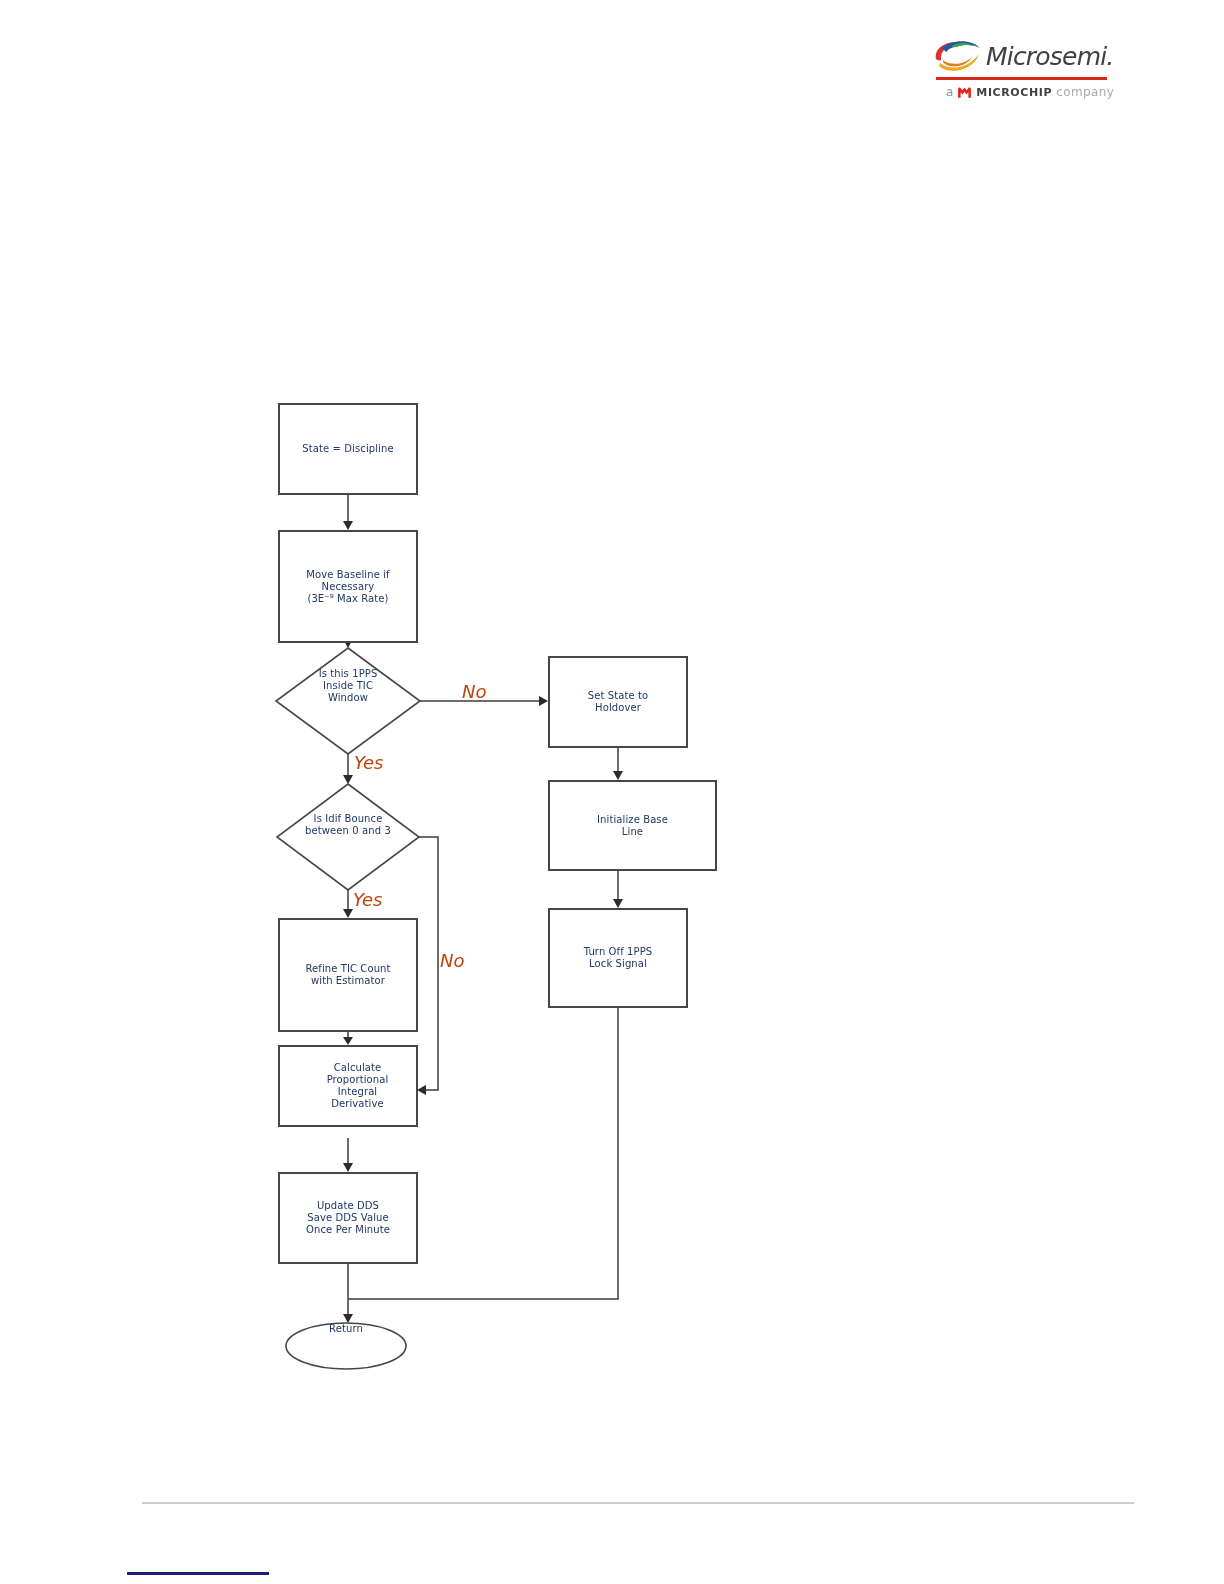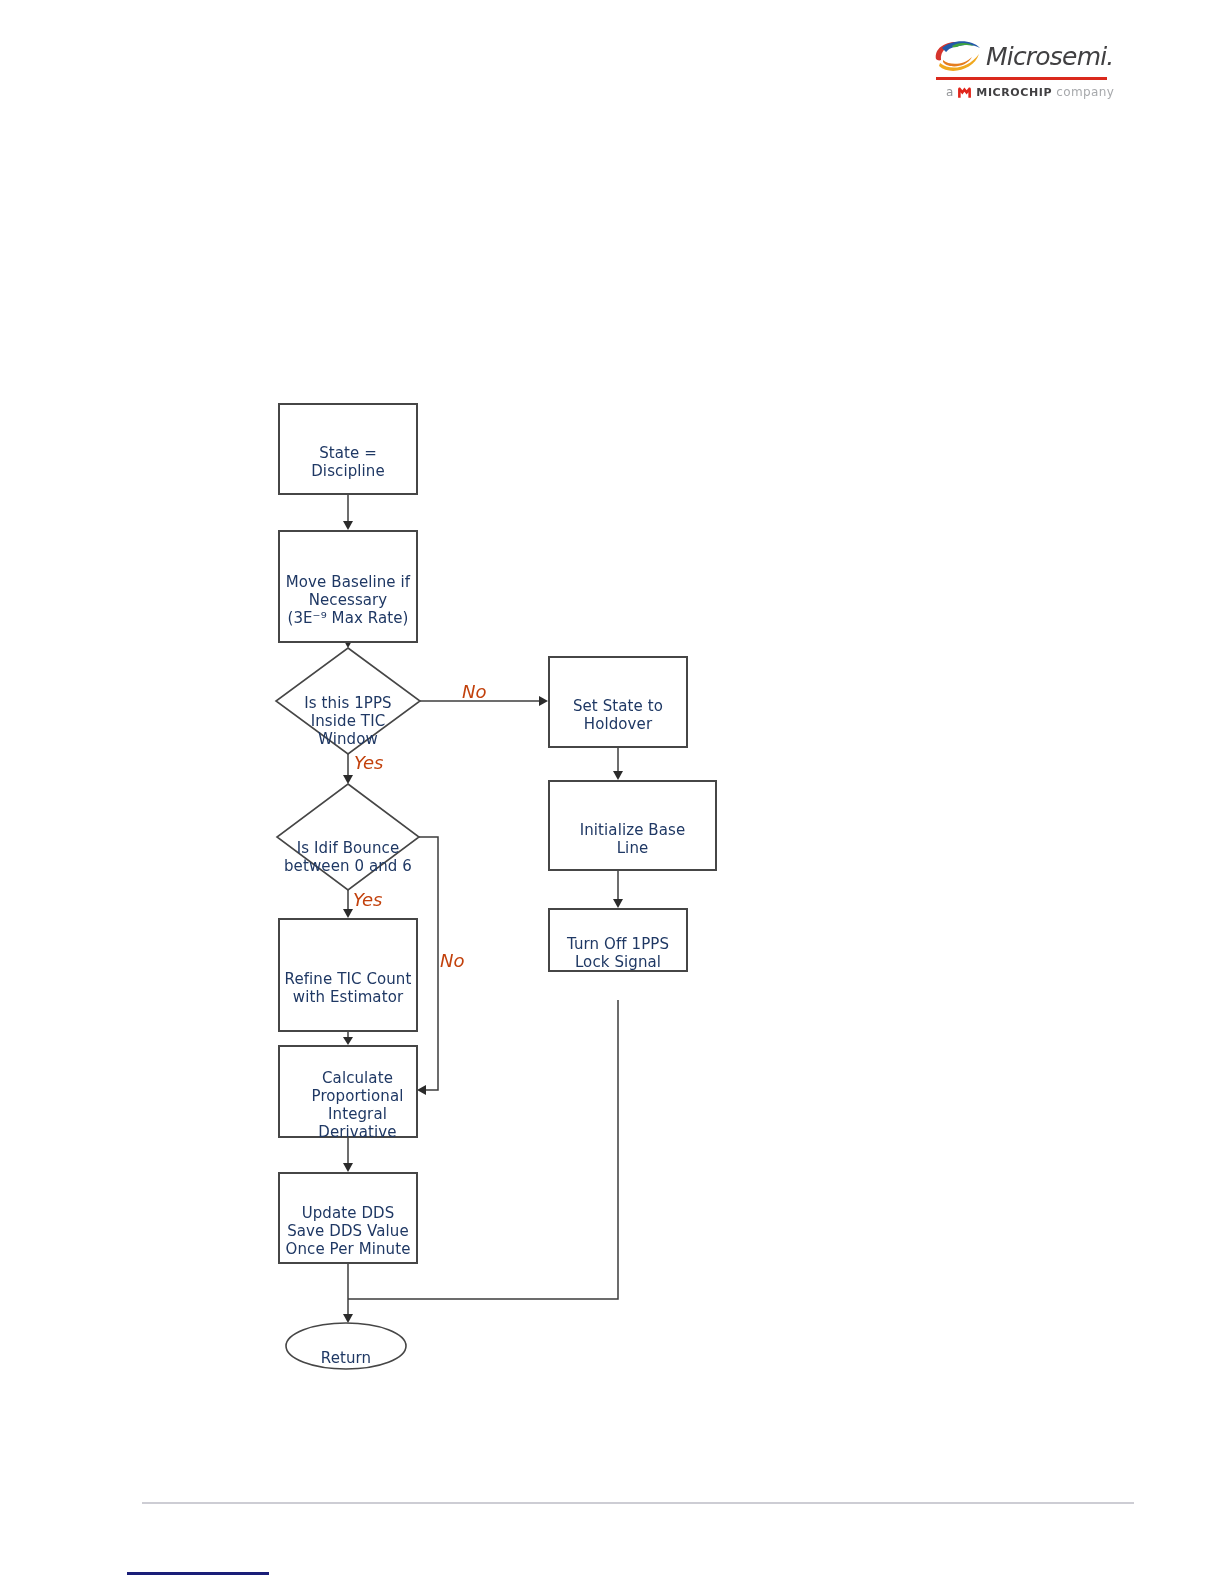--- a/index.html
+++ b/index.html
@@ -8,22 +8,22 @@
     font-family:"DejaVu Sans", sans-serif;overflow:hidden;
   }
   
   #edges{position:absolute;left:0;top:0;width:1224px;height:1584px;}
   .fc-box{
     position:absolute;background:#ffffff;border:2px solid #464646;
     box-sizing:border-box;display:flex;align-items:center;justify-content:center;
     z-index:3;
   }
   .node-label{
-    font-size:15px;line-height:1.2;color:#1F3864;text-align:center;
-    white-space:pre-line;letter-spacing:0.1px;margin-top:26px;
+    font-size:10px;line-height:1.2;color:#1F3864;text-align:center;
+    white-space:pre-line;letter-spacing:0.1px;
   }
   .overlay-label{
     position:absolute;display:flex;align-items:flex-start;justify-content:center;
     z-index:4;
   }
   .edge-label{
     position:absolute;font-size:18px;color:#c2410c;z-index:4;font-style:italic;
   }
   
   .logo-wrap{position:absolute;left:920px;top:36px;width:210px;height:70px;z-index:5;}
@@ -124,47 +124,47 @@
 <div class="fc-box" style="left:548px;top:780px;width:169px;height:91px;">
   <div class="node-label">Initialize Base
 Line</div>
 </div>
 
 <div class="fc-box" style="left:278px;top:918px;width:140px;height:114px;">
   <div class="node-label">Refine TIC Count
 with Estimator</div>
 </div>
 
-<div class="fc-box" style="left:548px;top:908px;width:140px;height:64px;">
+<div class="fc-box" style="left:548px;top:908px;width:140px;height:100px;">
   <div class="node-label">Turn Off 1PPS
 Lock Signal</div>
 </div>
 
-<div class="fc-box" style="left:278px;top:1045px;width:140px;height:93px;padding-left:19px;">
+<div class="fc-box" style="left:278px;top:1045px;width:140px;height:82px;padding-left:19px;">
   <div class="node-label">Calculate
 Proportional
 Integral
 Derivative</div>
 </div>
 
 <div class="fc-box" style="left:278px;top:1172px;width:140px;height:92px;">
   <div class="node-label">Update DDS
 Save DDS Value
 Once Per Minute</div>
 </div>
 
 <div class="overlay-label" style="left:288px;top:668px;width:120px;height:66px;">
   <div class="node-label">Is this 1PPS
 Inside TIC
 Window</div>
 </div>
 
 <div class="overlay-label" style="left:277px;top:813px;width:142px;height:48px;">
   <div class="node-label">Is Idif Bounce
-between 0 and 6</div>
+between 0 and 3</div>
 </div>
 
 <div class="overlay-label" style="left:286px;top:1323px;width:120px;height:46px;">
   <div class="node-label">Return</div>
 </div>
 
 <div class="edge-label" style="left:354px;top:752px;">Yes</div>
 <div class="edge-label" style="left:462px;top:681px;">No</div>
 <div class="edge-label" style="left:353px;top:889px;">Yes</div>
 <div class="edge-label" style="left:440px;top:950px;">No</div>

